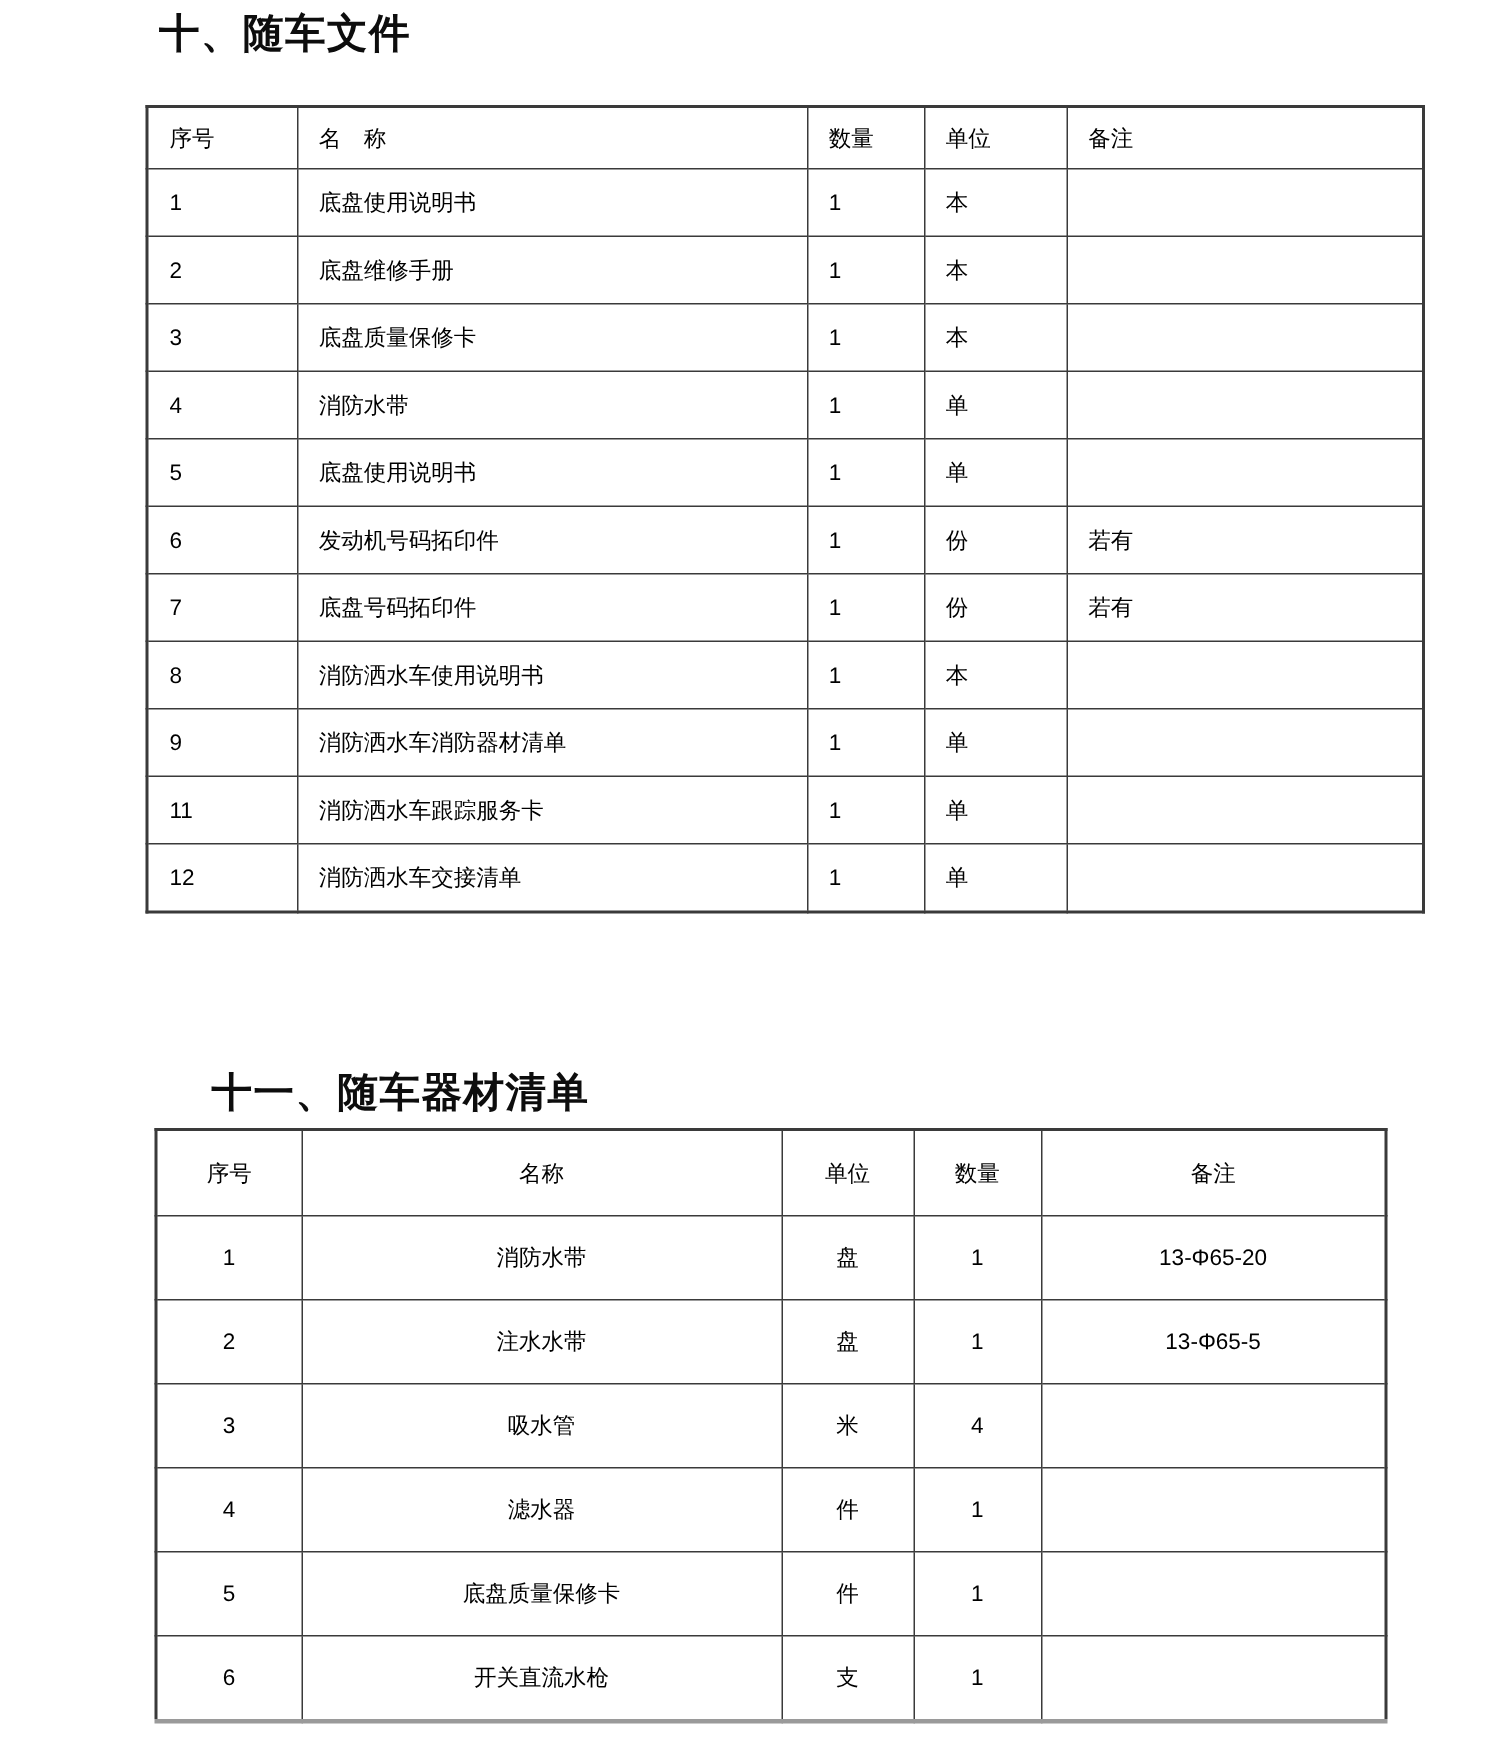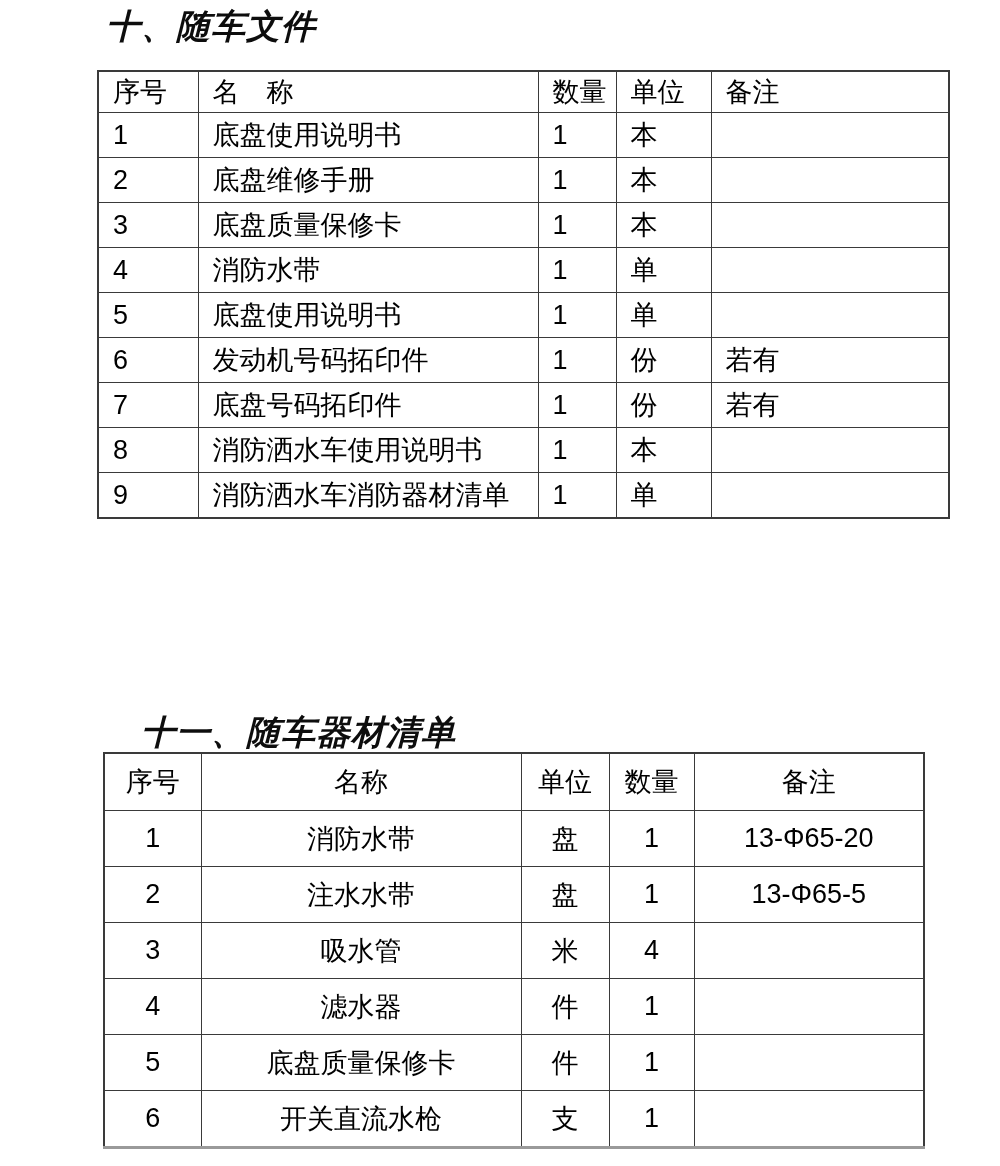--- a/index.html
+++ b/index.html
@@ -12,34 +12,33 @@
     width: 1000px;
     height: 1166px;
     font-family: "Liberation Serif", serif;
     color: #000000;
     overflow: hidden;
   }
   .section-title {
     position: absolute;
     font-family: "Liberation Sans", sans-serif;
     font-weight: bold;
-    font-size: 34px;
+    font-size: 27px;
     letter-spacing: 1px;
     color: #0d0d0d;
     white-space: nowrap;
-    font-style: italic;
   }
   #title-docs  { left: 106px; top: 4px; }
   #title-equip { left: 104px; top: 710px; margin-left: 37px; }
 
   table.doc-table {
     position: absolute;
     border-collapse: collapse;
     table-layout: fixed;
-    font-size: 27px;
+    font-size: 15px;
   }
   table.doc-table th,
   table.doc-table td {
     border: 1px solid #3a3a3a;
     font-weight: normal;
     overflow: hidden;
     white-space: nowrap;
     padding: 0;
   }
 
@@ -143,20 +142,34 @@
       <td>本</td>
       <td></td>
     </tr>
     <tr>
       <td class="num">9</td>
       <td>消防洒水车消防器材清单</td>
       <td class="num">1</td>
       <td>单</td>
       <td></td>
     </tr>
+    <tr>
+      <td class="num">11</td>
+      <td>消防洒水车跟踪服务卡</td>
+      <td class="num">1</td>
+      <td>单</td>
+      <td></td>
+    </tr>
+    <tr>
+      <td class="num">12</td>
+      <td>消防洒水车交接清单</td>
+      <td class="num">1</td>
+      <td>单</td>
+      <td></td>
+    </tr>
   </tbody>
 </table>
 
 <div class="section-title" id="title-equip">十一、随车器材清单</div>
 
 <table class="doc-table" id="equip-table">
   <colgroup>
     <col style="width:97px">
     <col style="width:320px">
     <col style="width:88px">

